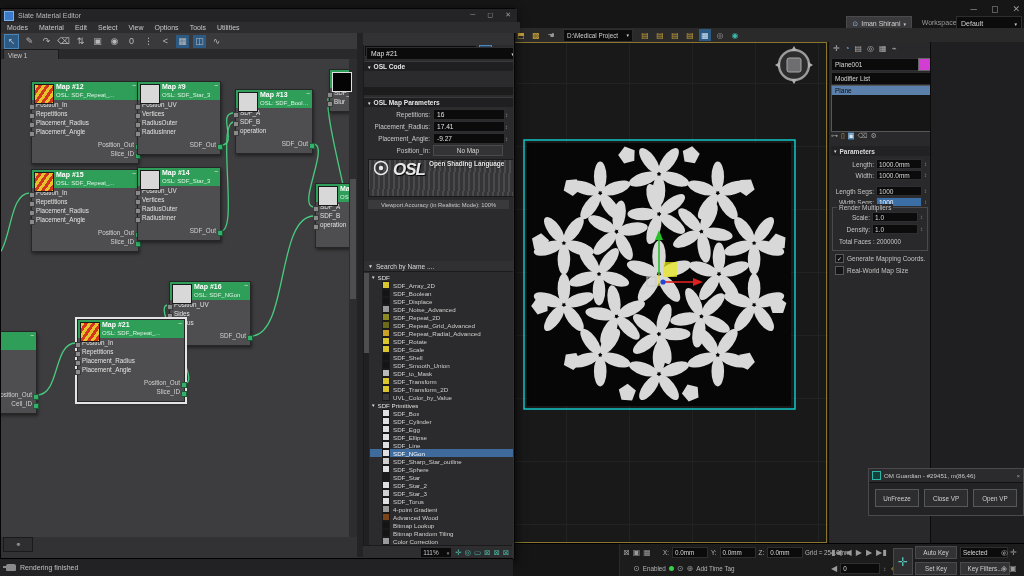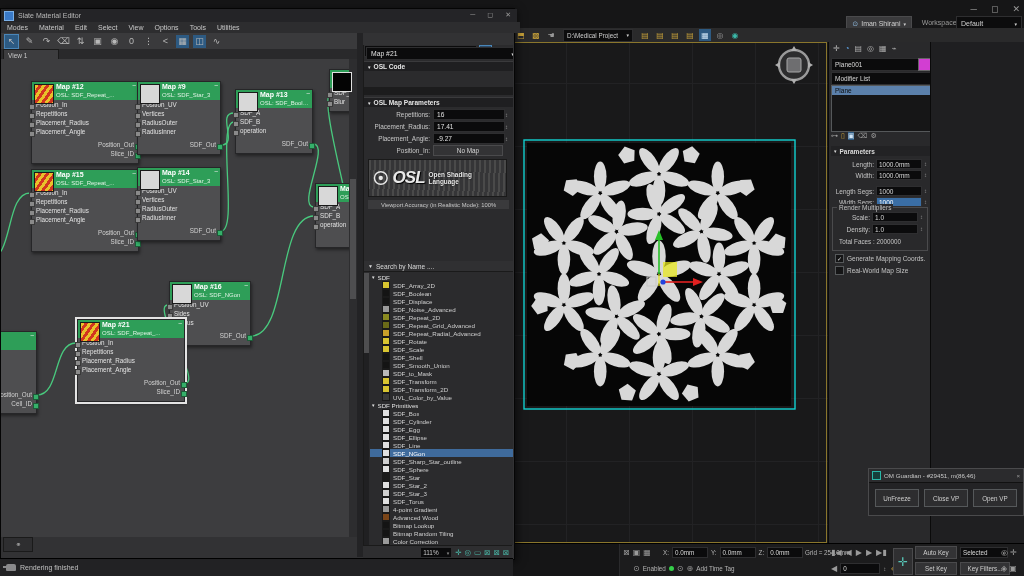--- a/index.html
+++ b/index.html
@@ -129,23 +129,23 @@
            display:flex;align-items:center;justify-content:center}
   #sp-file-btn{width:11px;height:10px;background:#2a4a6a;border:1px solid #4a86b8;display:flex;align-items:center;
                justify-content:center;font-size:6px;color:#bcd8ee}
   #sp-strip{left:0;top:42px;width:149px;height:8px;background:#1c1c1d}
   .sp-prow{position:absolute;left:0;width:149px;height:11px;display:flex;align-items:center}
   .sp-prow .lbl{width:66px;text-align:right;font-size:6.4px;color:#c8c8c8;padding-right:3px}
   .sp-prow .fld{width:64px;height:9px;background:#0b0b0c;border:1px solid #2e2e30;color:#e0e0e0;font-size:6.6px;
                 display:flex;align-items:center;padding:0 3px}
   .sp-prow .btn{width:68px;height:9px;background:#333335;border:1px solid #4a4a4c;color:#d8d8d8;font-size:6.4px;
                 display:flex;align-items:center;justify-content:center}
-  #sp-banner{left:4px;top:114px;width:139px;height:38px;border:1px solid #1a1a1a;overflow:hidden;color:#e8e8e8;
+  #sp-banner{left:4px;top:114px;width:154px;height:38px;border:1px solid #1a1a1a;overflow:hidden;color:#e8e8e8;
      background:repeating-linear-gradient(93deg,#4a4a4a 0 2px,#353537 2px 5px),repeating-linear-gradient(7deg,#40404200 0 3px,#2e2e30 3px 6px);
-     display:flex;align-items:center;gap:4px;padding:0 4px;box-sizing:border-box}
+     display:flex;align-items:flex-start;gap:4px;padding:0 4px;box-sizing:border-box}
   #sp-banner .main{font-size:17px;font-weight:bold;font-style:italic;text-shadow:1px 1px 1px #000;letter-spacing:-1px}
   #sp-banner .sub{font-size:6.4px;font-weight:bold;text-shadow:0 0 2px #000}
   #sp-accuracy{left:4px;top:155px;width:141px;height:9px;background:#3a3a3c;color:#c8c8c8;font-size:5.8px;
                display:flex;align-items:center;justify-content:center}
   #sp-search{left:0;top:216px;width:149px;height:11px;background:#303032;border-bottom:1px solid #1a1a1a;color:#d8d8d8;
              font-size:6.6px;display:flex;align-items:center;gap:3px;padding:0 4px;box-sizing:border-box}
   #sp-list{left:6px;top:228px;width:143px;height:272px;overflow:hidden}
   #sp-list-scroll{left:0;top:228px;width:5px;height:272px;background:#202022}
   #sp-list-scroll .thumb{position:absolute;left:0;top:0;width:5px;height:80px;background:#4e4e50}
   .bl-row{height:8px;display:flex;align-items:center;gap:3px;font-size:6.2px;color:#d0d0d0;padding-left:12px}

